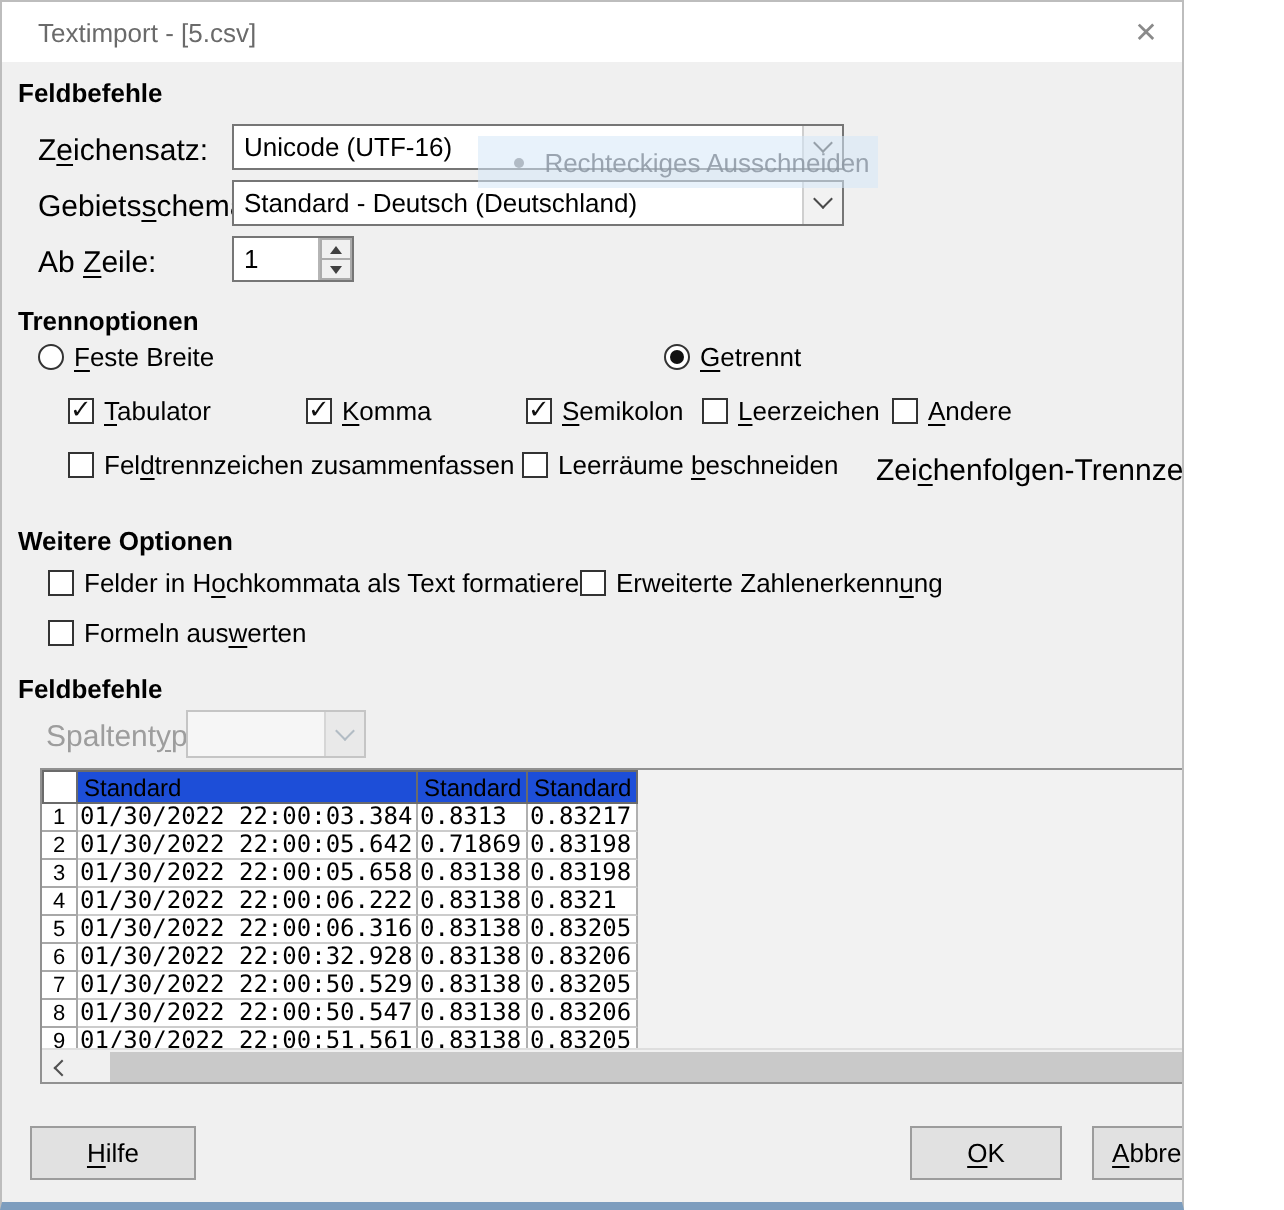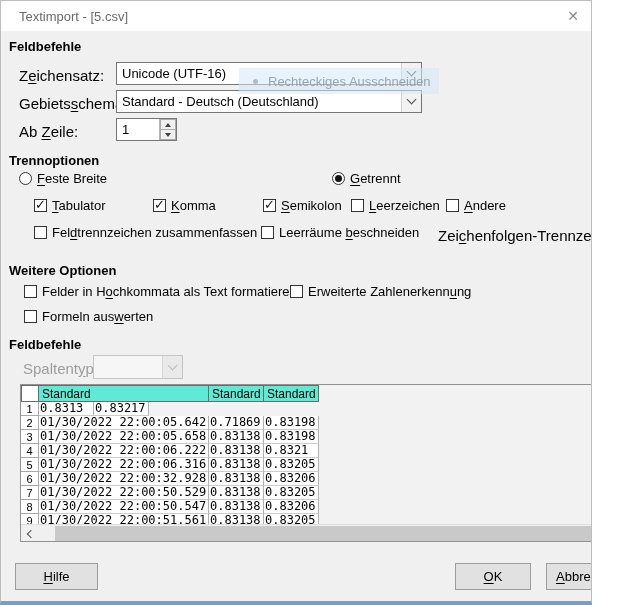--- a/index.html
+++ b/index.html
@@ -68,33 +68,34 @@
     content:""; position:absolute; left:2px; top:2px; width:7px; height:7px; border-radius:50%; background:#111;
   }
   .opt .lbl2 { font-size:13px; color:#000; margin-left:5px; white-space:nowrap; }
 
   
   .ghost {
     position:absolute; left:238px; top:67px; width:200px; height:26px;
     background:rgba(214,232,248,0.55); z-index:5;
     display:flex; align-items:center; font-size:13px;
     color:rgba(140,150,162,0.85);
+    justify-content:center;
   }
   .ghost .dot { width:5px; height:5px; border-radius:50%; background:rgba(140,150,162,0.6); margin:0 10px 0 14px; flex:none; }
 
   
   .preview {
     position:absolute; left:19px; top:383px; width:616px; height:158px;
     border:1px solid #919191; background:#f2f2f2; display:flex;
   }
   .pv-main { width:598px; display:flex; flex-direction:column; overflow:hidden; }
   .pv-hdr { display:flex; height:17px; flex:none; }
   .hcorner { width:18px; background:#fff; border:1px solid #6b6b6b; flex:none; }
   .hcell {
-    background:#5eead4; border:1px solid #6b6b6b; border-left:none;
+    background:#1d4ed8; border:1px solid #6b6b6b; border-left:none;
     font-size:12px; padding:1px 0 0 3px; overflow:hidden; white-space:nowrap; flex:none;
   }
   .hcell.col1 { width:170px; } .hcell.col2 { width:55px; } .hcell.col3 { width:55px; }
   .pv-rows { flex:1; overflow:hidden; }
   .prow { display:flex; height:14px; }
   .rnum {
     width:18px; flex:none; background:#fff; border-right:1px solid #a8a8a8; border-bottom:1px solid #a8a8a8;
     font-size:11px; color:#000; text-align:center; padding-top:1px;
   }
   .pcell {
@@ -246,20 +247,21 @@
     <div class="pv-main">
       <div class="pv-hdr">
         <div class="hcorner"></div>
       <div class="hcell col1">Standard</div>
           <div class="hcell col2">Standard</div>
           <div class="hcell col3">Standard</div>
         </div>
       <div class="pv-rows">
           <div class="prow">
             <div class="rnum">1</div>
+            <div class="pcell col1">01/30/2022 22:00:03.384</div>
             <div class="pcell col2">0.8313</div>
             <div class="pcell col3">0.83217</div>
           </div>
           <div class="prow">
             <div class="rnum">2</div>
             <div class="pcell col1">01/30/2022 22:00:05.642</div>
             <div class="pcell col2">0.71869</div>
             <div class="pcell col3">0.83198</div>
           </div>
           <div class="prow">

